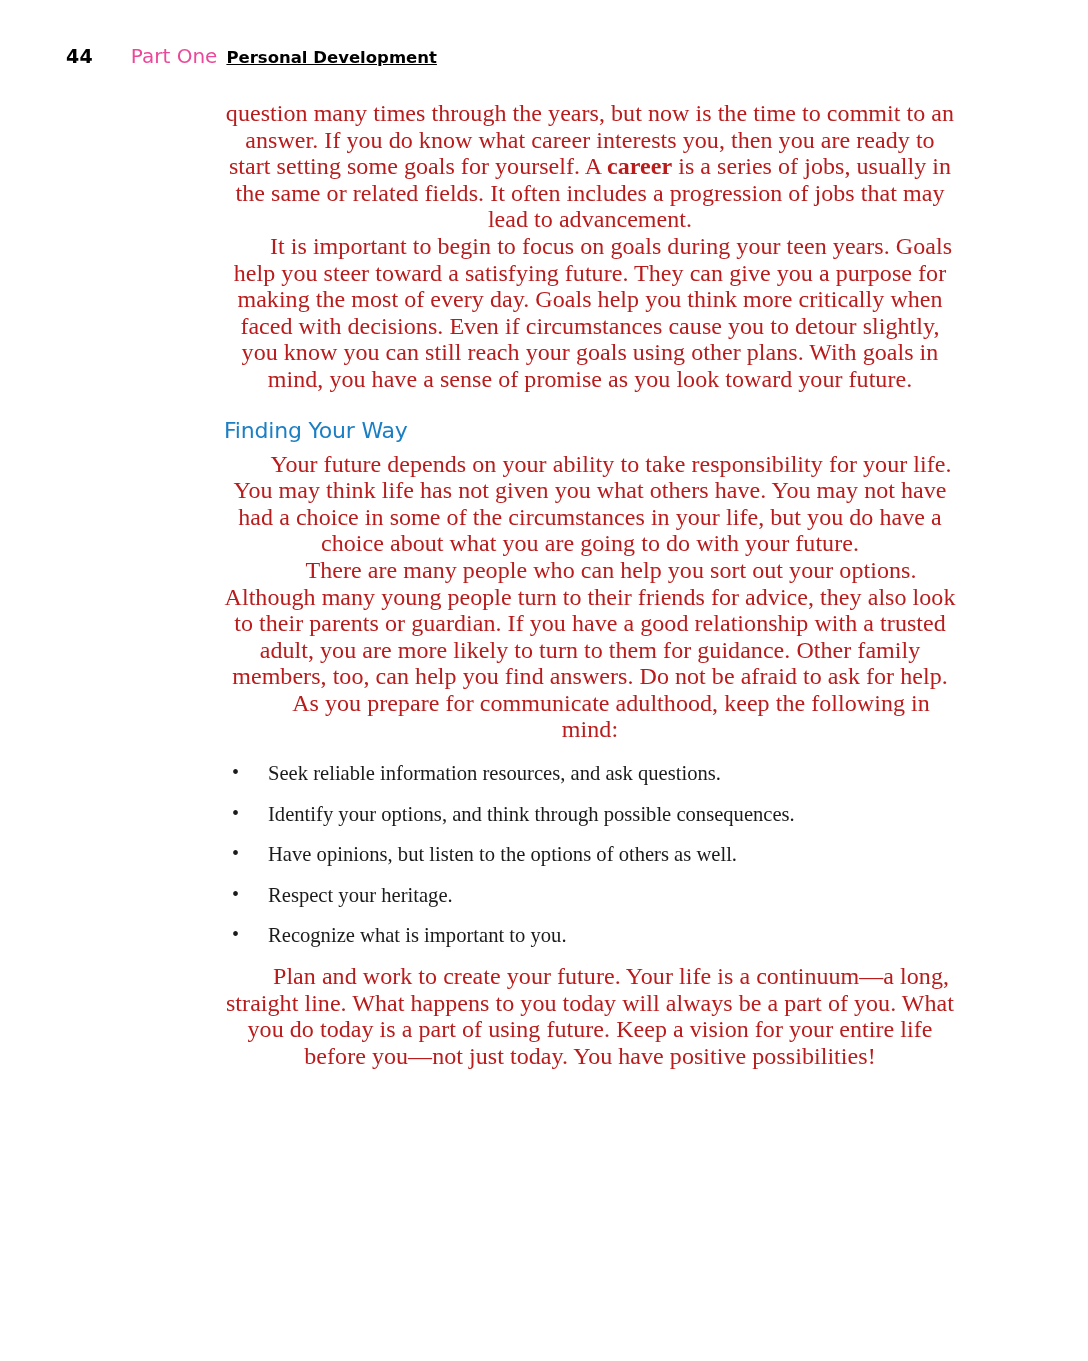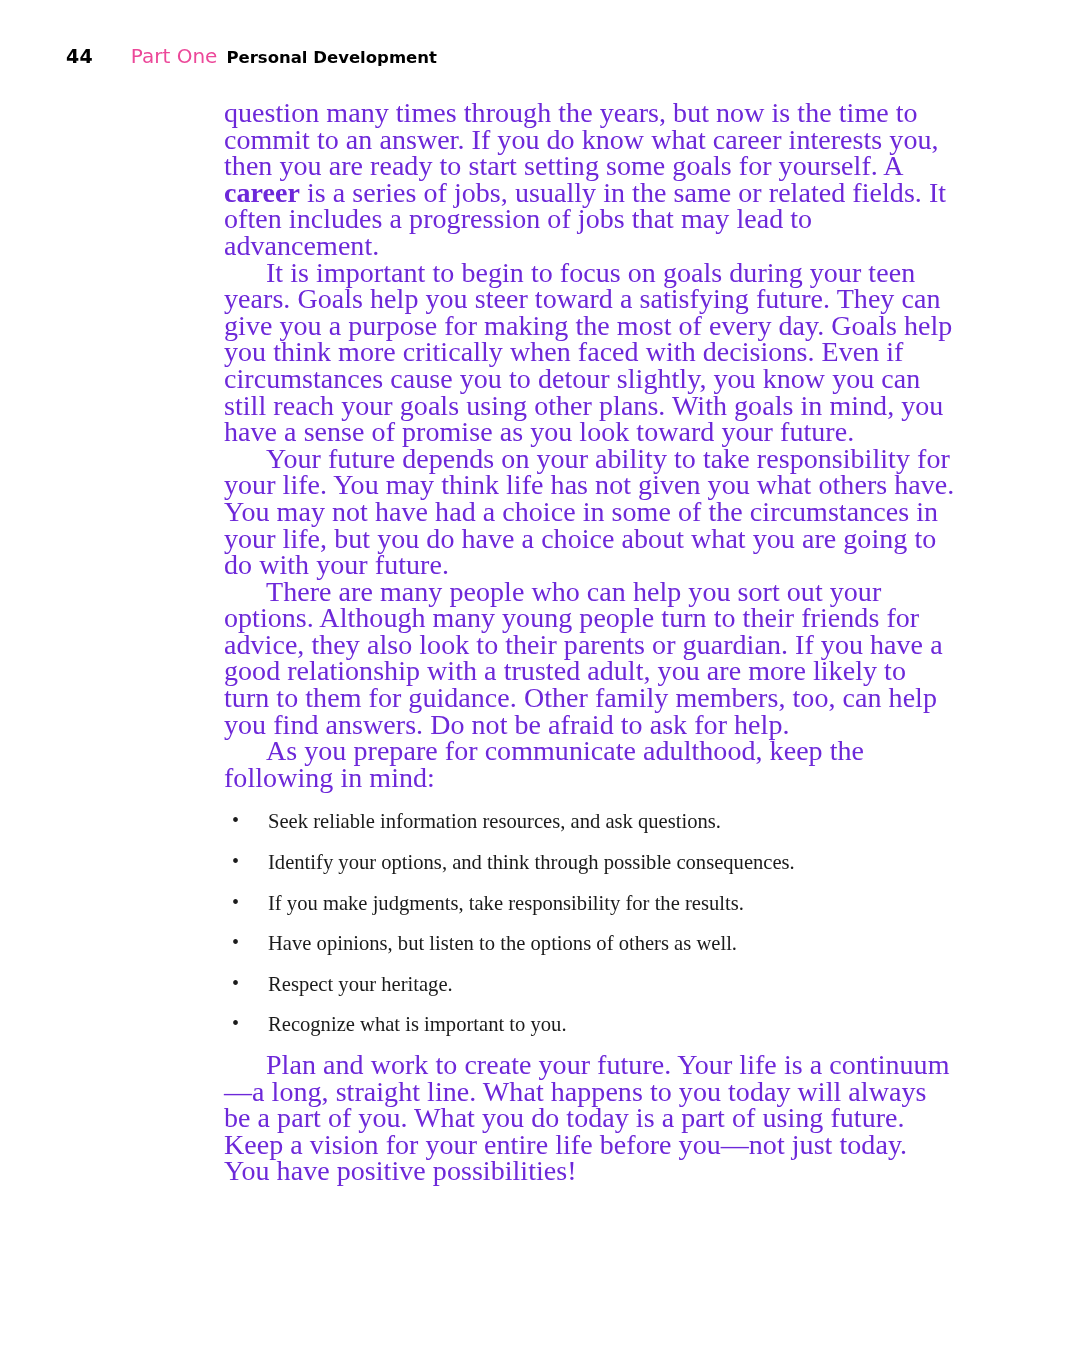--- a/index.html
+++ b/index.html
@@ -41,35 +41,36 @@
     margin-left: 38px;
     font-size: 20px;
     font-weight: normal;
     color: #ec4899;
   }
   .head-title {
     margin-left: 9px;
     font-size: 16.5px;
     font-weight: bold;
     color: #000;
+    text-decoration: underline;
   }
 
   
   .column {
     position: absolute;
     top: 100px;
     left: 224px;
     width: 732px;
   }
   p.body {
     margin: 0;
-    font-size: 28px;
+    font-size: 24px;
     line-height: 26.6px;
-    text-align: left;
-    color: #6d28d9;
+    text-align: center;
+    color: #b91c1c;
     letter-spacing: 0.05px;
   }
   p.indent {
     text-indent: 42px;
   }
   .bold-term {
     font-weight: bold;
   }
 
   h2.subhead {
@@ -116,31 +117,31 @@
     <span class="head-part">Part One</span>
     <span class="head-title">Personal Development</span>
   </div>
 
   <div class="column">
 
     <p class="body"><span>question many times through the years, but now is the time to commit to an answer. If you do know what career interests you, then you are ready to start setting some goals for yourself. A </span><span class="bold-term">career</span><span> is a series of jobs, usually in the same or related fields. It often includes a progression of jobs that may lead to advancement.</span></p>
 
     <p class="body indent">It is important to begin to focus on goals during your teen years. Goals help you steer toward a satisfying future. They can give you a purpose for making the most of every day. Goals help you think more critically when faced with decisions. Even if circumstances cause you to detour slightly, you know you can still reach your goals using other plans. With goals in mind, you have a sense of promise as you look toward your future.</p>
 
+    <h2 class="subhead">Finding Your Way</h2>
 
     <p class="body indent">Your future depends on your ability to take responsibility for your life. You may think life has not given you what others have. You may not have had a choice in some of the circumstances in your life, but you do have a choice about what you are going to do with your future.</p>
 
     <p class="body indent">There are many people who can help you sort out your options. Although many young people turn to their friends for advice, they also look to their parents or guardian. If you have a good relationship with a trusted adult, you are more likely to turn to them for guidance. Other family members, too, can help you find answers. Do not be afraid to ask for help.</p>
 
     <p class="body indent">As you prepare for communicate adulthood, keep the following in mind:</p>
 
     <ul class="bullets">
       <li>Seek reliable information resources, and ask questions.</li>
       <li>Identify your options, and think through possible consequences.</li>
-      <li>If you make judgments, take responsibility for the results.</li>
       <li>Have opinions, but listen to the options of others as well.</li>
       <li>Respect your heritage.</li>
       <li>Recognize what is important to you.</li>
     </ul>
 
     <p class="body indent after-list">Plan and work to create your future. Your life is a continuum—a long, straight line. What happens to you today will always be a part of you. What you do today is a part of using future. Keep a vision for your entire life before you—not just today. You have positive possibilities!</p>
 
   </div>
 </div>
 

